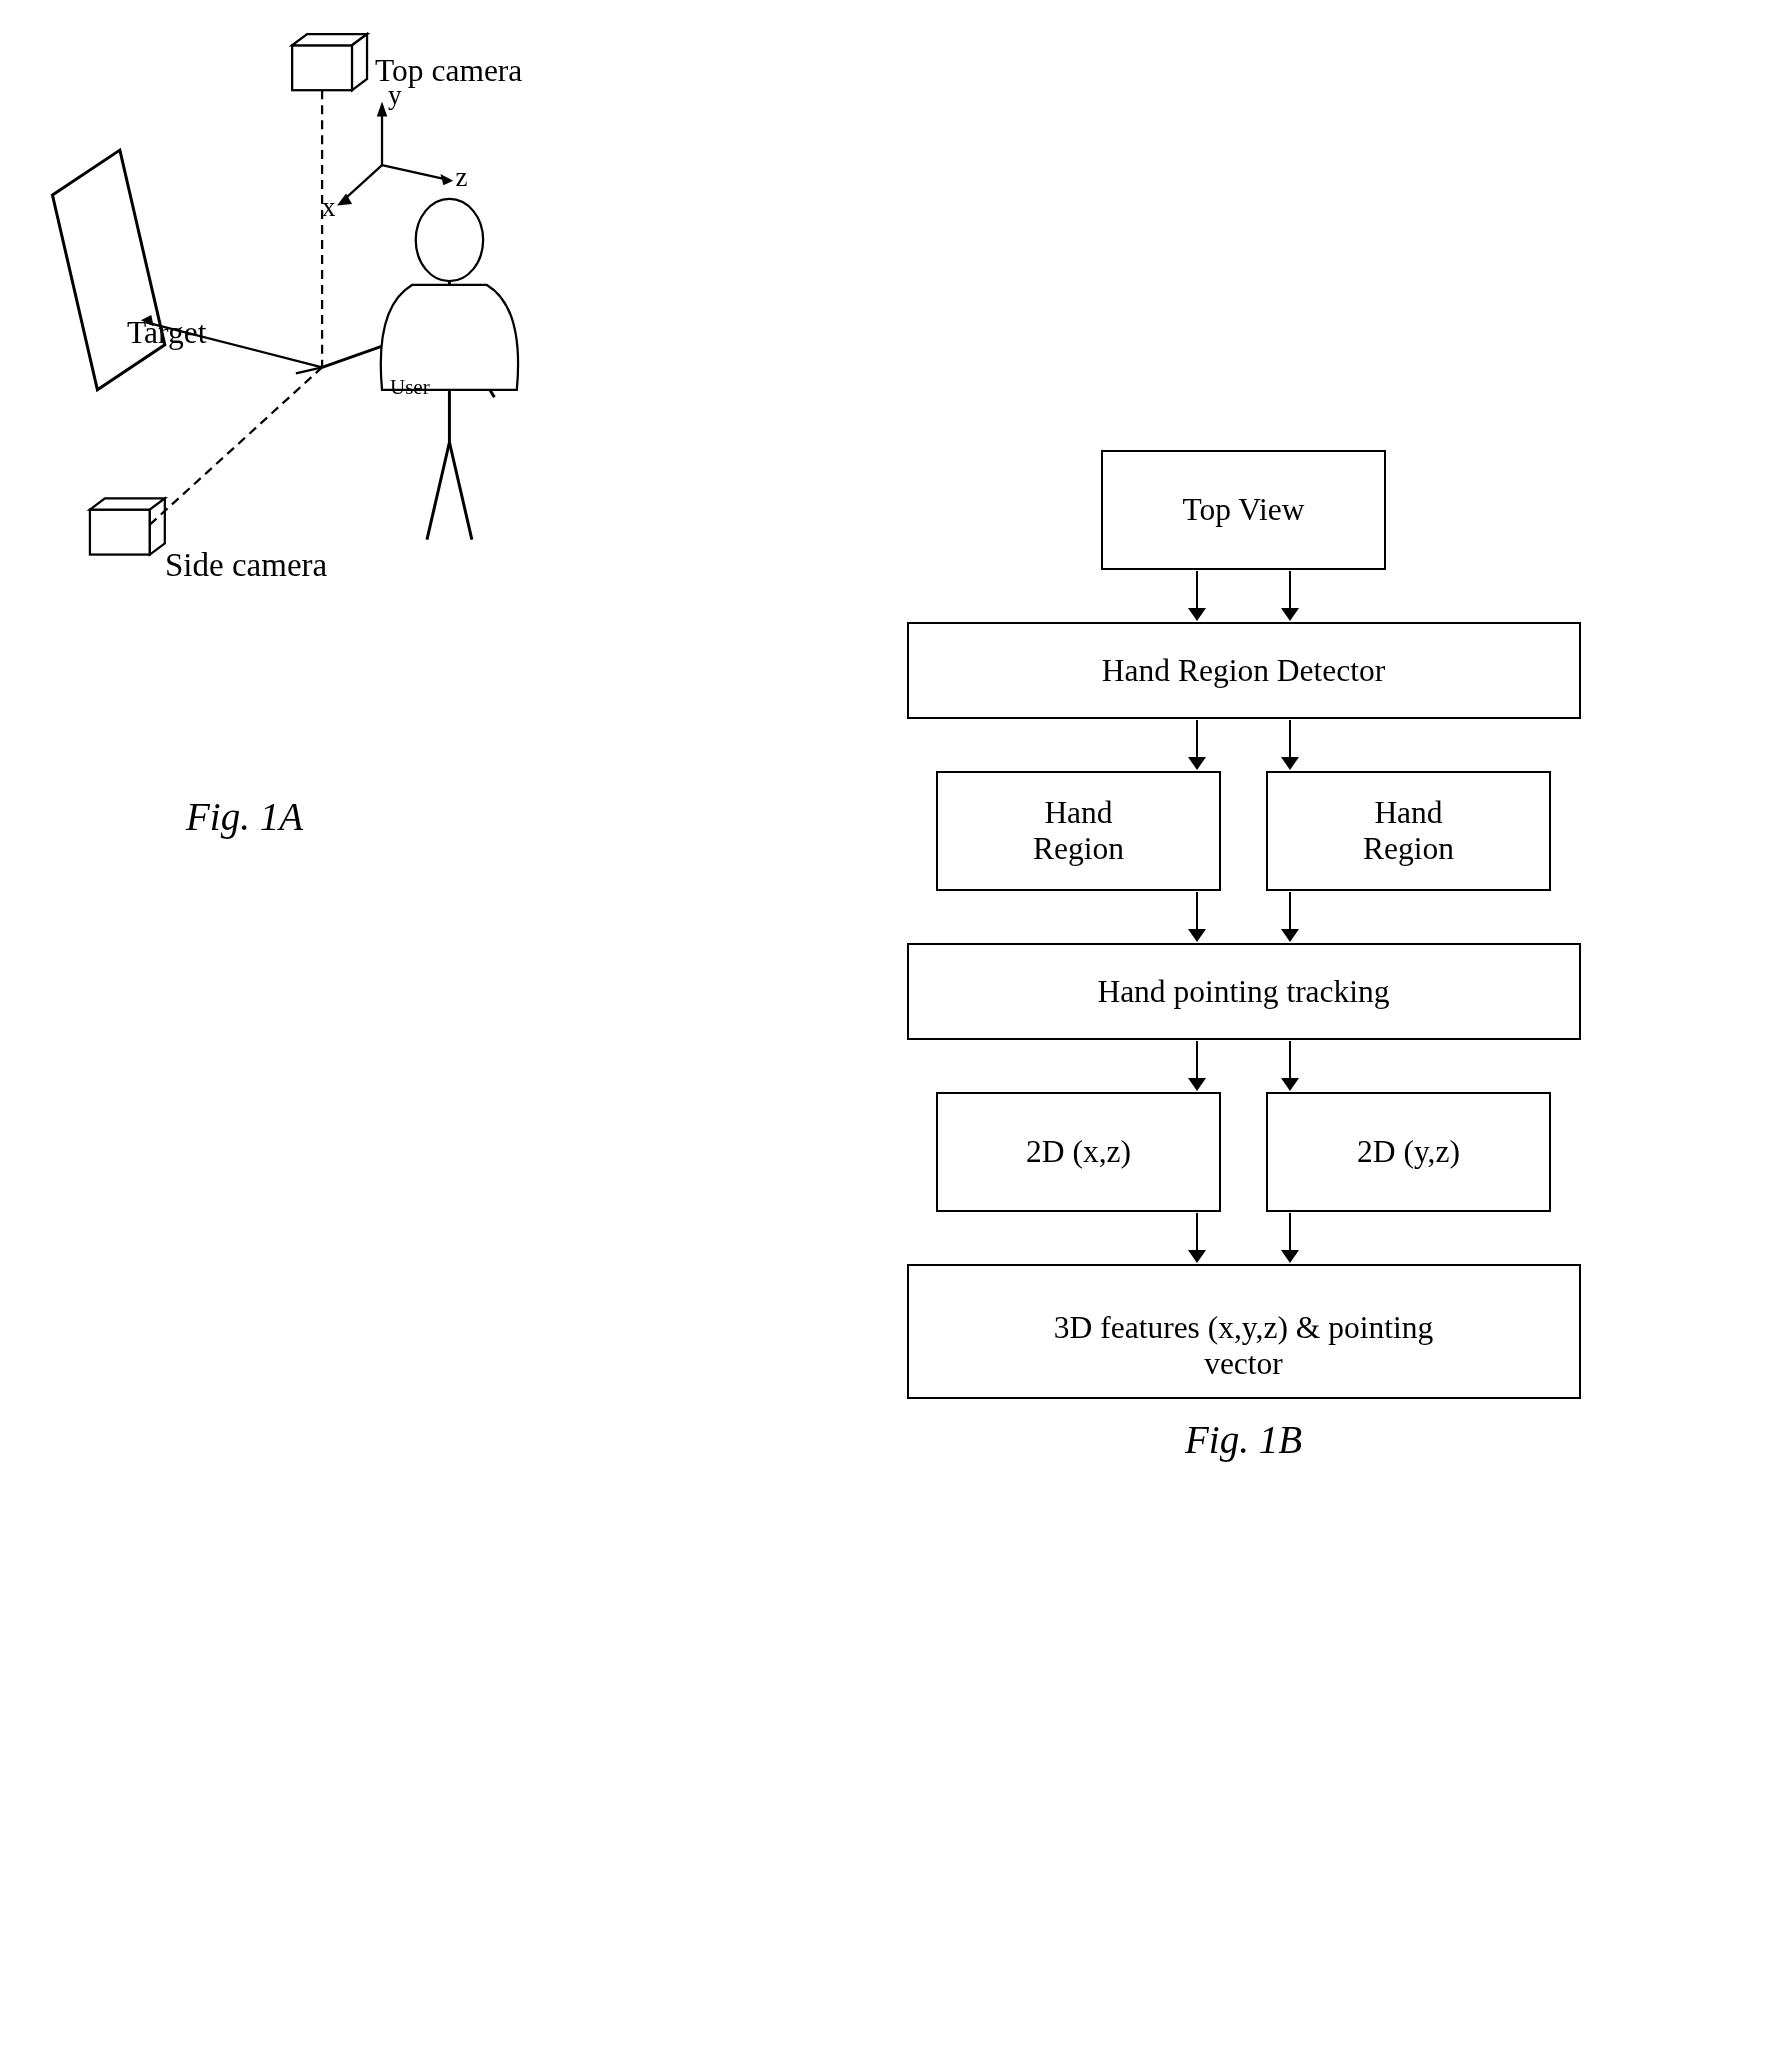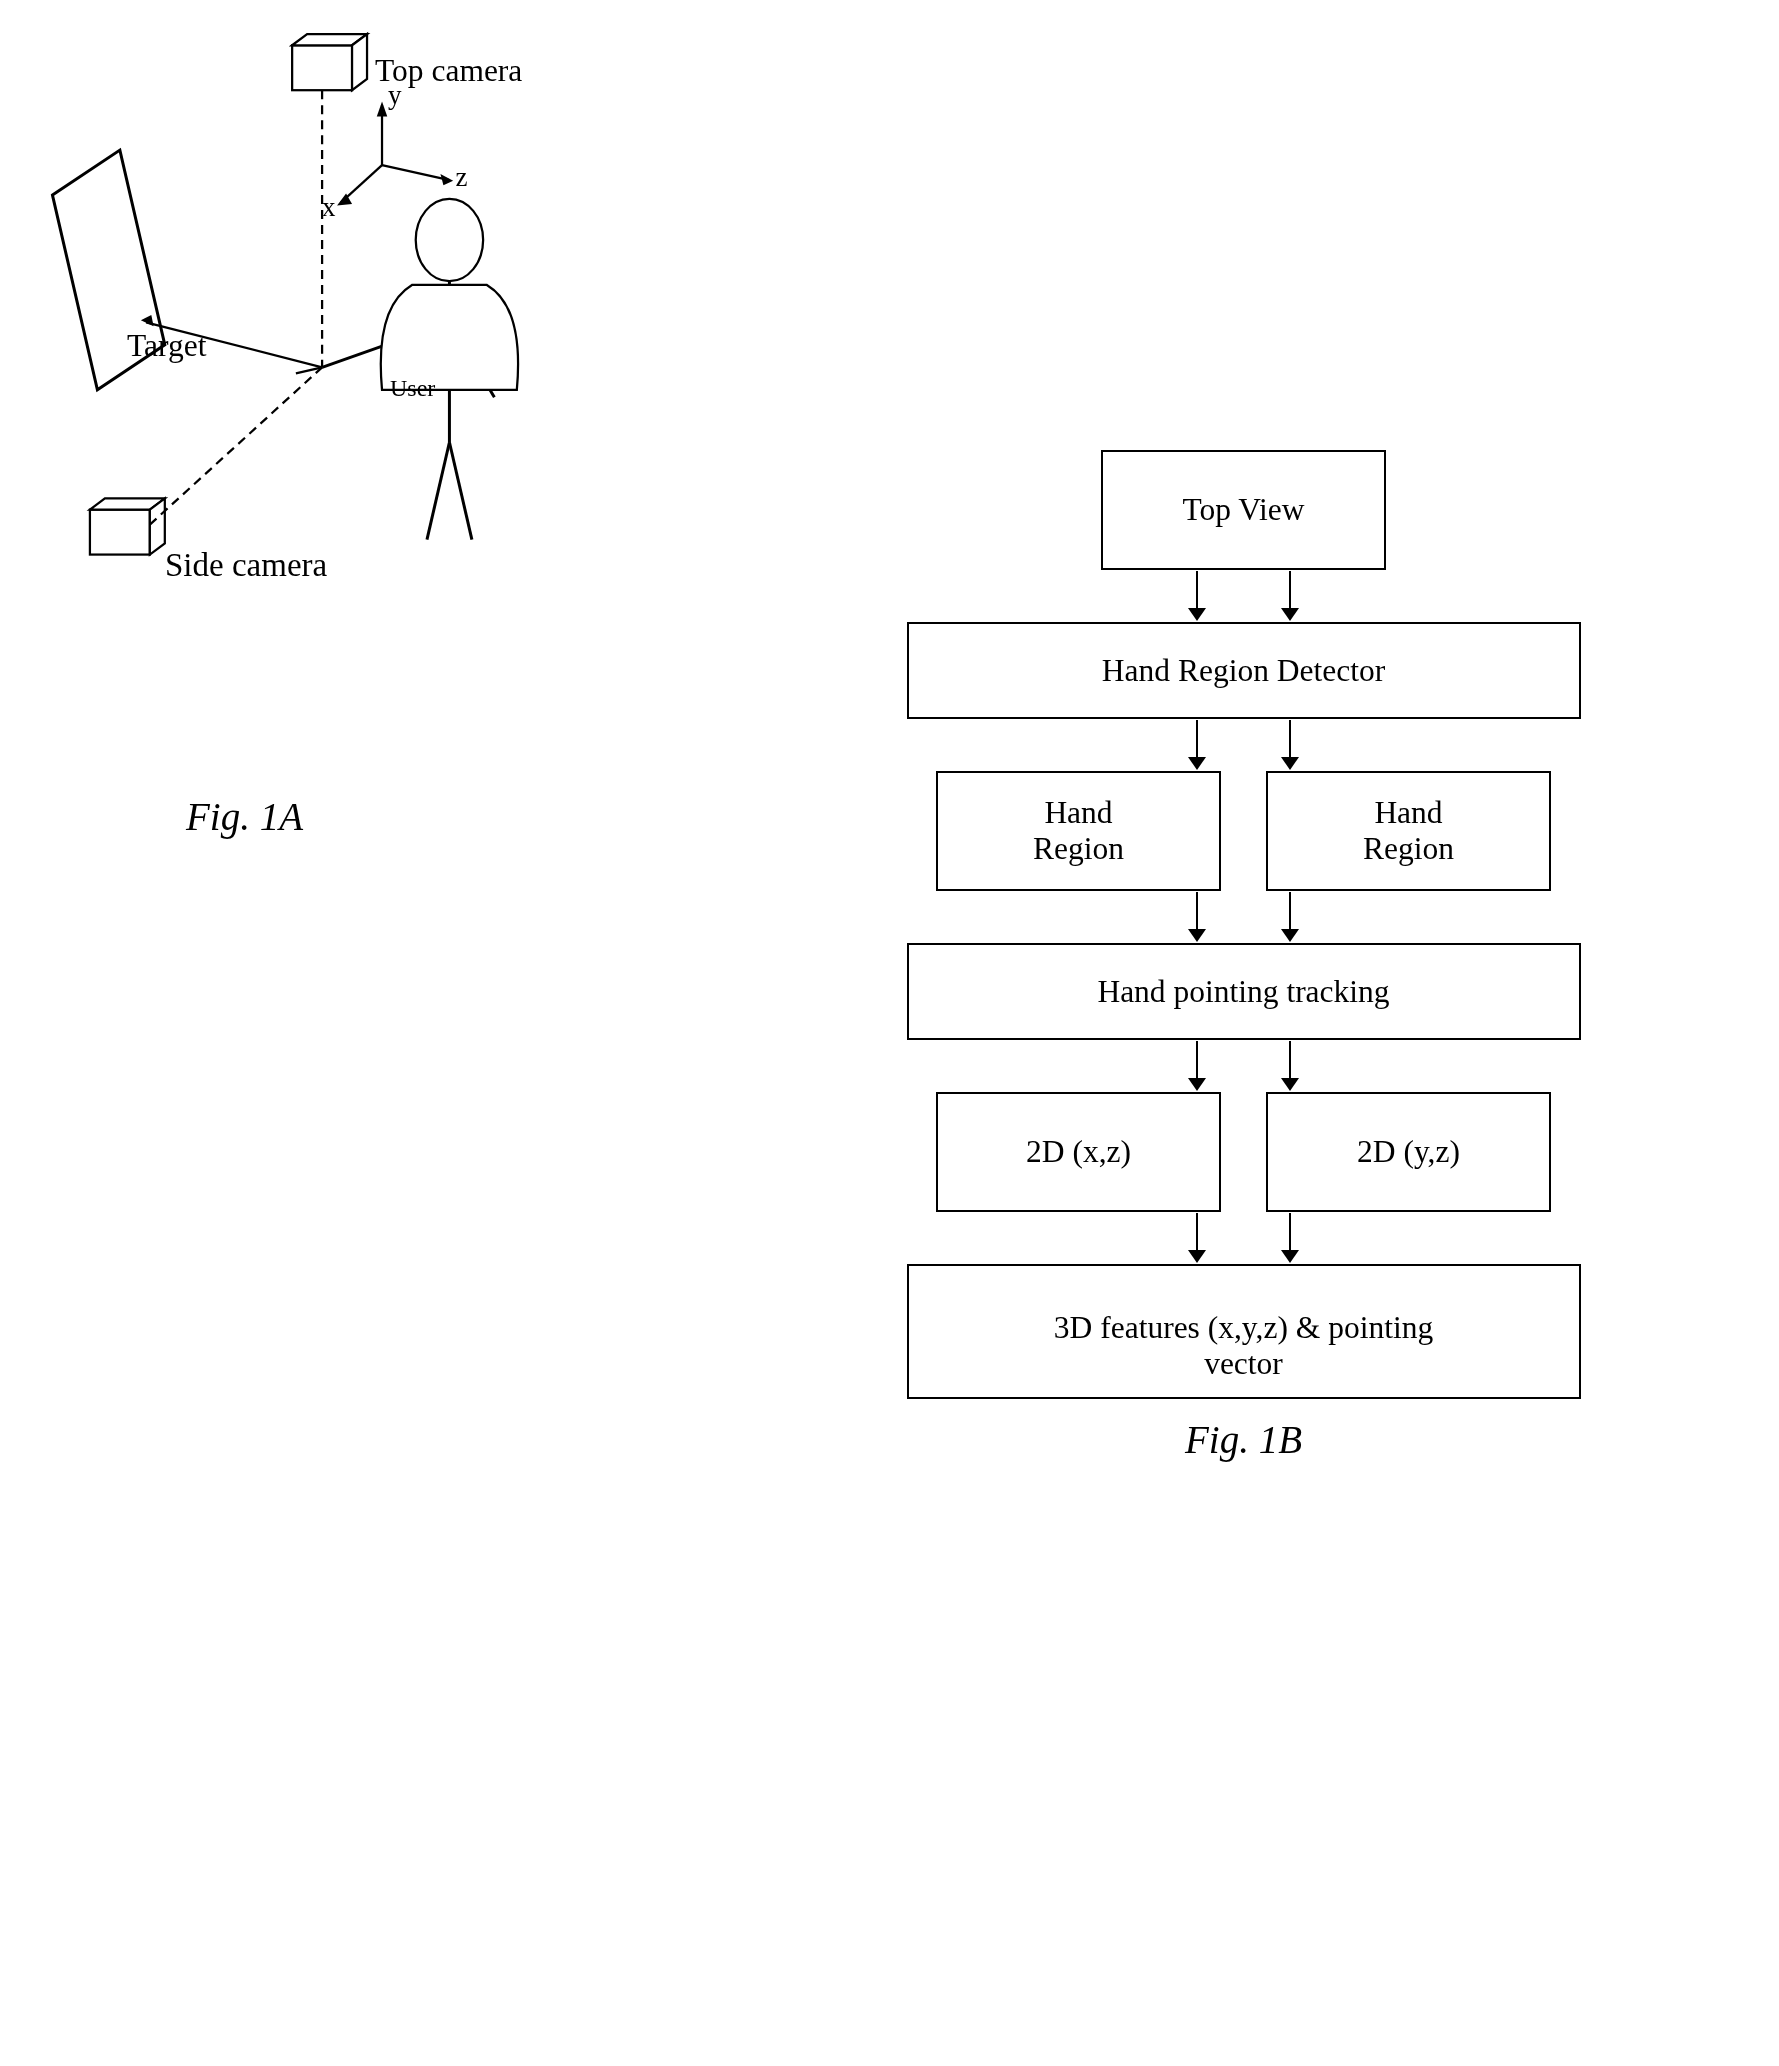--- a/index.html
+++ b/index.html
@@ -137,30 +137,30 @@
 
     .label-side-camera {
       position: absolute;
       top: 517px;
       left: 135px;
       font-size: 33px;
     }
 
     .label-target {
       position: absolute;
-      top: 298px;
+      top: 285px;
       left: 97px;
       font-size: 31.5px;
     }
 
     .label-user {
       position: absolute;
       top: 345px;
       left: 360px;
-      font-size: 24px;
+      font-size: 21px;
     }
 
   </style>
 </head>
 <body>
 
 <div class="page">
 
   <div class="fig1a-area">
     <svg class="illustration-svg" viewBox="0 0 980 1050" xmlns="http://www.w3.org/2000/svg">

